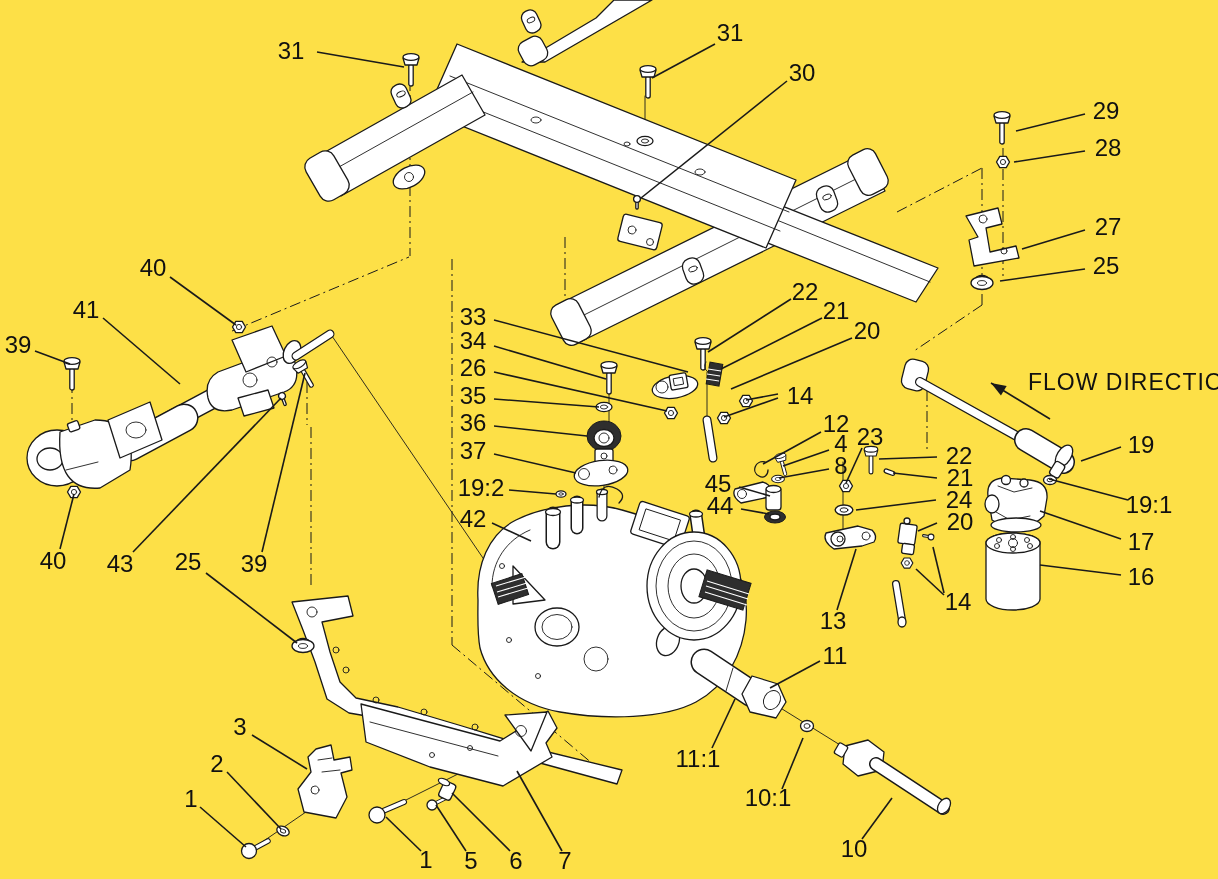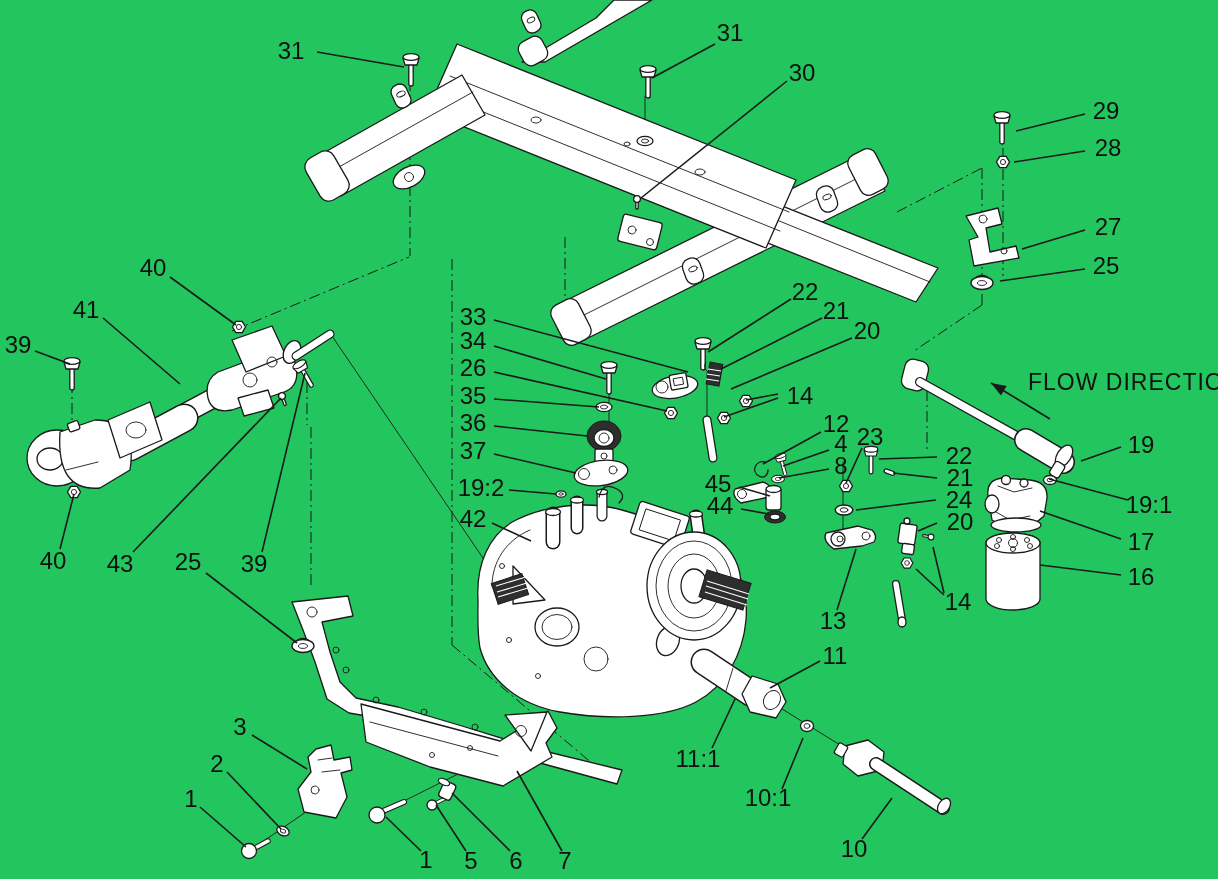--- a/index.html
+++ b/index.html
@@ -1,16 +1,16 @@
 <!DOCTYPE html>
 <html><head>
 <meta charset="utf-8">
 <style>
   html,body{margin:0;padding:0;background:#fff;}
-  .stage{position:relative;width:1218px;height:879px;background:#22c55e;overflow:hidden;
+  .stage{position:relative;width:1218px;height:879px;background:#fde047;overflow:hidden;
          font-family:"Liberation Sans",sans-serif;text-align:right;}
   svg{position:absolute;left:0;top:0;}
   .pt{fill:#ffffff;stroke:#1a1a1a;stroke-width:1.3;stroke-linejoin:round;}
   .ln{fill:none;stroke:#1a1a1a;stroke-width:1.3;stroke-linecap:round;stroke-linejoin:round;}
   .thin{stroke-width:0.9;}
   .dk{fill:#2e2e2e;stroke:#1a1a1a;stroke-width:1;}
   .wl{stroke:#ffffff;stroke-width:1.1;fill:none;}
   .dash{fill:none;stroke:#1a1a1a;stroke-width:1;stroke-dasharray:11 4 2 4;}
   .tube-o{stroke:#1a1a1a;fill:none;stroke-linecap:round;}
   .tube-i{stroke:#ffffff;fill:none;stroke-linecap:round;}

